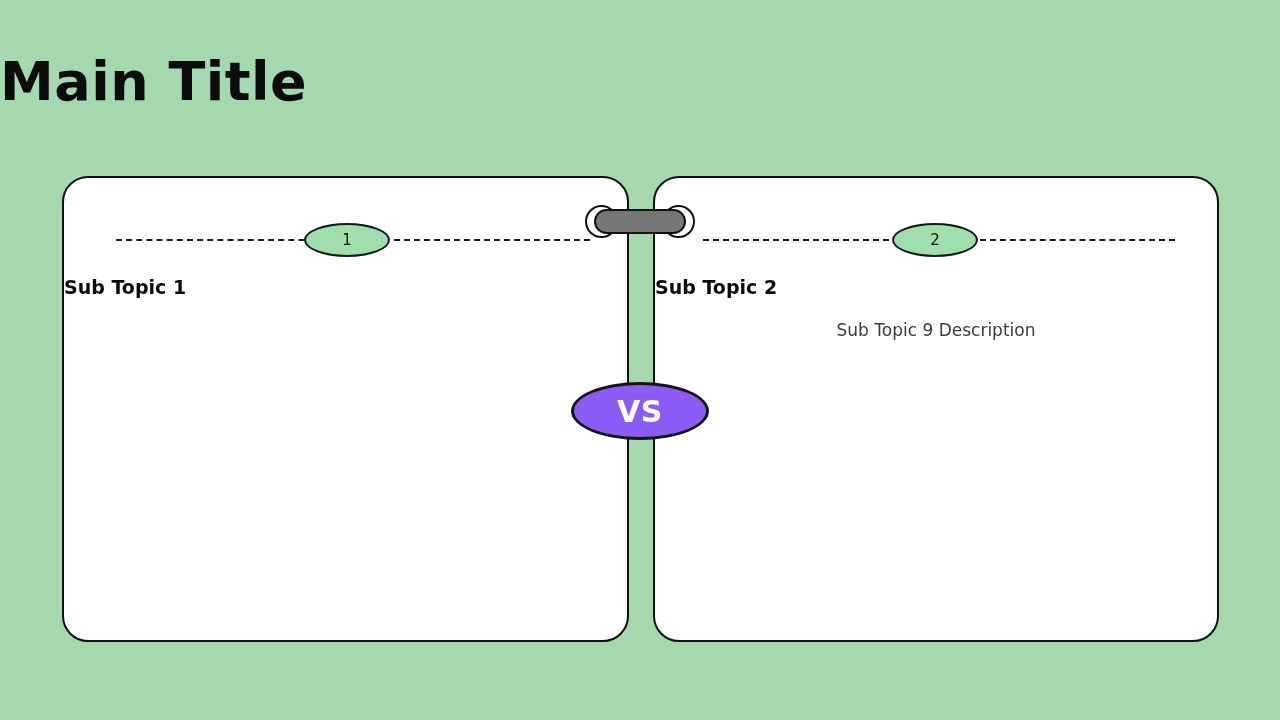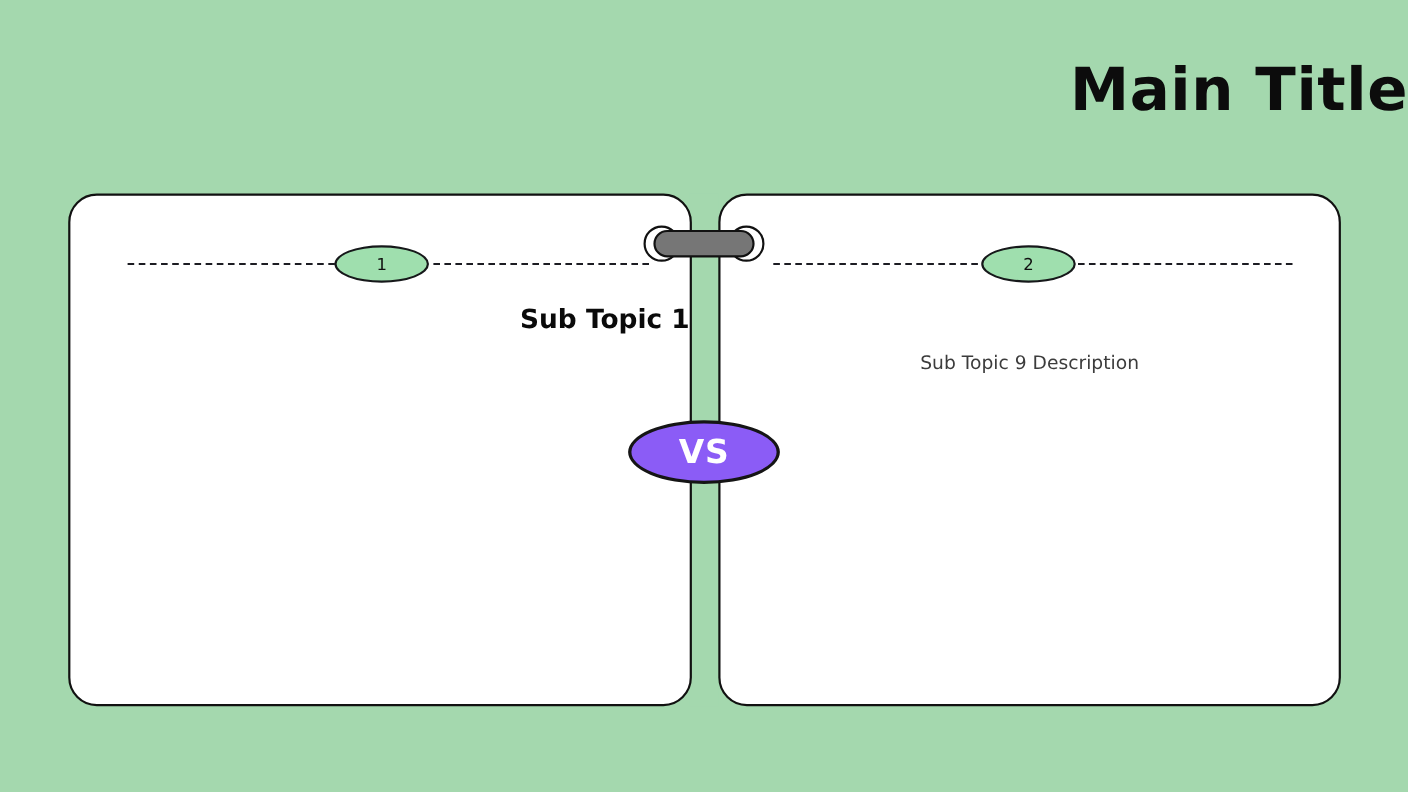--- a/index.html
+++ b/index.html
@@ -21,21 +21,21 @@
     width: 1280px;
     height: 720px;
   }
 
   
   .main-title {
     position: absolute;
     top: 52px;
     left: 0;
     width: 1280px;
-    text-align: right;
+    text-align: left;
     font-size: 54px;
     font-weight: 700;
     color: #0c0c0c;
     letter-spacing: 0.5px;
     line-height: 1.1;
   }
 
   
   .card {
     position: absolute;
@@ -86,22 +86,22 @@
   }
   .card-left  .num-badge { left: 240px; }
   .card-right .num-badge { left: 237px; }
 
   
   .sub-title {
     position: absolute;
     top: 98px;
     left: 0;
     width: 100%;
-    text-align: right;
-    font-size: 24px;
+    text-align: left;
+    font-size: 19px;
     font-weight: 700;
     color: #0a0a0a;
   }
   .sub-desc {
     position: absolute;
     top: 142px;
     left: 0;
     width: 100%;
     text-align: center;
     font-size: 17px;
@@ -188,20 +188,21 @@
     </div>
     <div class="sub-title">Sub Topic 1</div>
   </div>
 
   <div class="card card-right">
     <div class="rule-row">
       <div class="dash-line seg-a"></div>
       <div class="dash-line seg-b"></div>
       <div class="num-badge">2</div>
     </div>
+    <div class="sub-title">Sub Topic 2</div>
     <div class="sub-desc">Sub Topic 9 Description</div>
   </div>
 
   <div class="connector">
     <div class="cap cap-left"></div>
     <div class="cap cap-right"></div>
     <div class="bar"></div>
   </div>
 
   <div class="vs-badge">VS</div>

